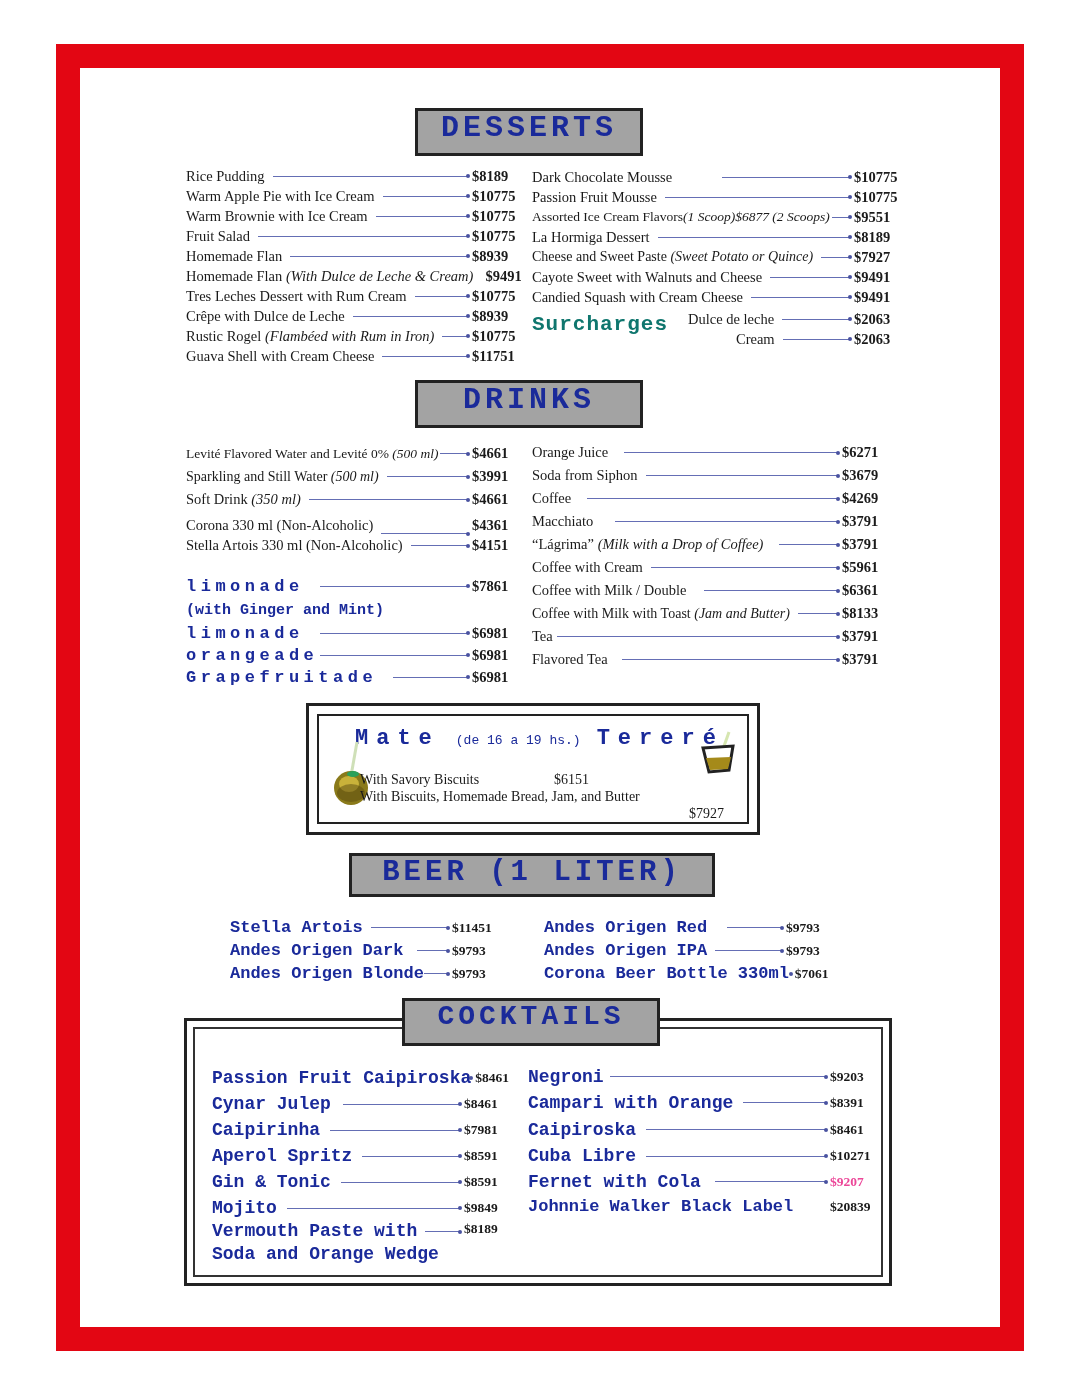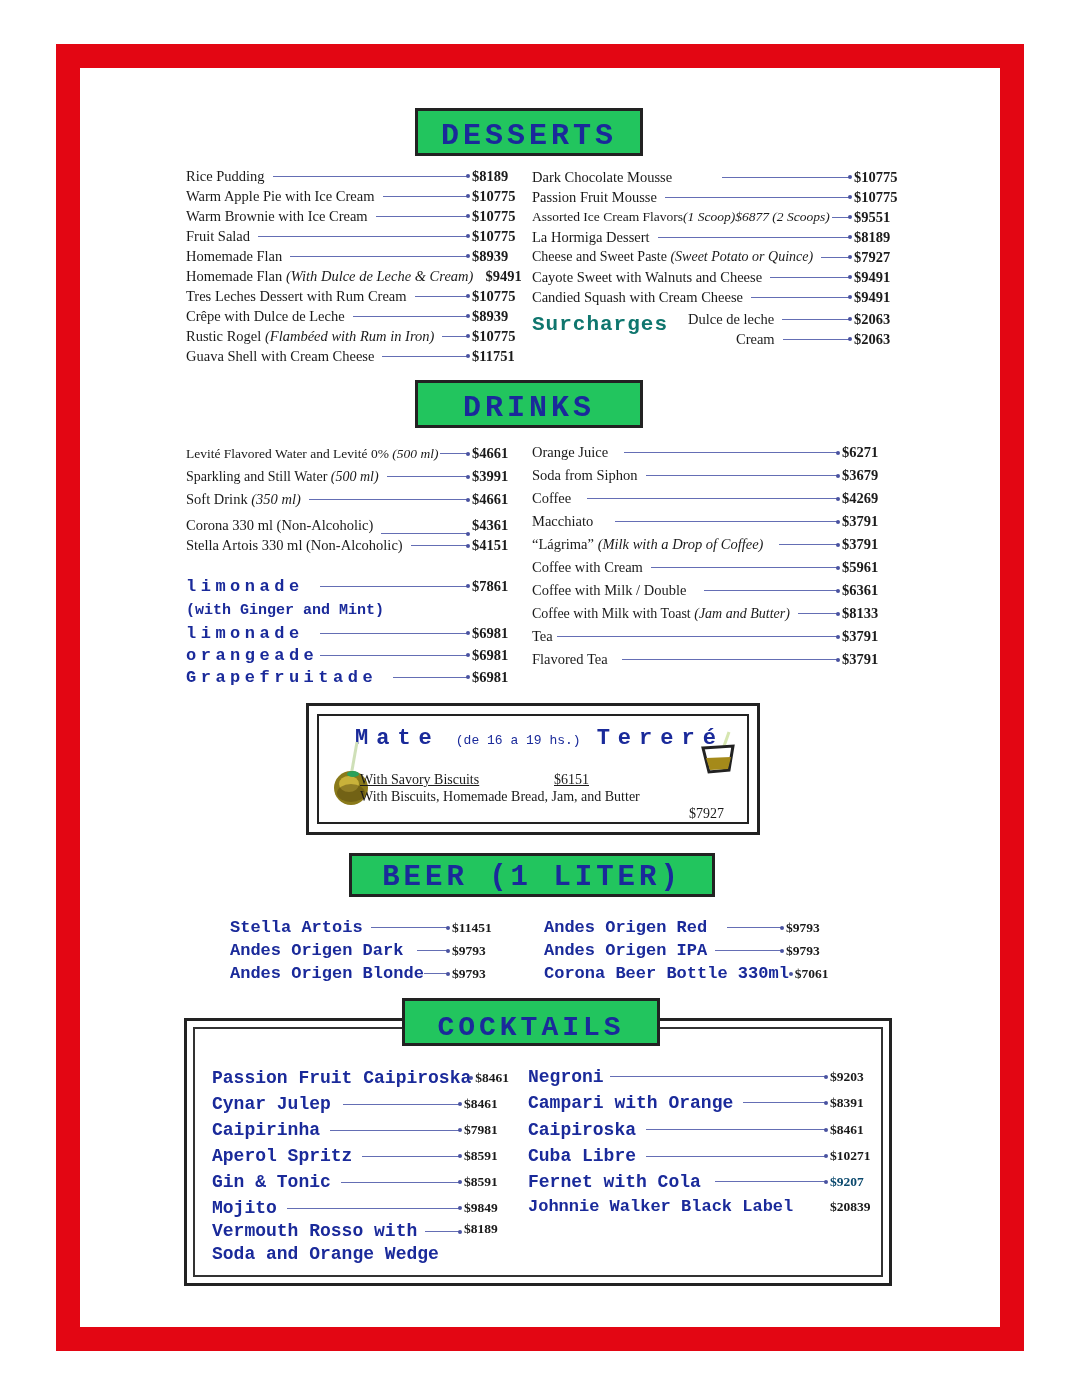--- a/index.html
+++ b/index.html
@@ -5,22 +5,22 @@
   * { box-sizing: border-box; margin: 0; padding: 0; }
   html, body { width: 1080px; height: 1395px; background: #ffffff; overflow: hidden; }
   body { position: relative; font-family: "Liberation Serif", "DejaVu Serif", serif; color: #1a1a1a; }
 
   .frame {
     position: absolute; left: 56px; top: 44px; width: 968px; height: 1307px;
     border: 24px solid #e30613; background: #fff;
   }
 
   .section-title {
-    position: absolute; border: 3px solid #222; background: #22c55e;
-    display: flex; align-items: flex-end; justify-content: center;
+    position: absolute; border: 3px solid #222; background: #a3a3a3;
+    display: flex; align-items: flex-start; justify-content: center;
     font-family: "Liberation Mono", "DejaVu Sans Mono", monospace;
     color: #1a2a9a; font-weight: bold; letter-spacing: 4px; font-size: 30px;
   }
 
   .col { position: absolute; }
   .row {
     position: relative; display: flex; align-items: center;
     font-size: 14.5px; height: 20px; white-space: nowrap;
   }
   .row .name { flex: 0 0 auto; }
@@ -294,21 +294,21 @@
       <ellipse cx="18" cy="46" rx="10" ry="8" fill="#c9b23a"></ellipse>
       <ellipse cx="22" cy="36" rx="6" ry="3" fill="#2aa05a"></ellipse>
       <ellipse cx="20" cy="55" rx="14" ry="9" fill="#5a4a10" opacity=".5"></ellipse>
     </svg>
     <svg style="position:absolute; right:8px; top:14px;" width="40" height="46" viewBox="0 0 40 46">
       <line x1="30" y1="2" x2="18" y2="36" stroke="#d6e6b0" stroke-width="3"></line>
       <path d="M4 18 L34 16 L30 40 L10 42 Z" fill="#fff" stroke="#222" stroke-width="3"></path>
       <path d="M7 28 L32 27 L29 39 L11 40 Z" fill="#a58a1a"></path>
     </svg>
     <div style="position:absolute; left:41px; top:55px; font-size:14px; line-height:17px;">
-      <div style="display:flex; gap:0;text-decoration:underline;">
+      <div style="display:flex; gap:0;">
         <span style="width:194px;">With Savory Biscuits</span>
         <span>$6151</span>
       </div>
       <div>
         <span>With Biscuits, Homemade Bread, Jam, and Butter</span>
       </div>
       <div style="text-align:right; width:364px;">
         <span>$7927</span>
       </div>
     </div>
@@ -387,21 +387,21 @@
       <span class="name">Gin &amp; Tonic</span>
       <span class="leader" style="margin-left:10px"></span>
       <span class="price" style="color:#1a1a1a; font-family:'Liberation Serif',serif;">$8591</span>
     </div>
   <div class="row cocktail-row typed">
       <span class="name">Mojito</span>
       <span class="leader" style="margin-left:10px"></span>
       <span class="price" style="color:#1a1a1a; font-family:'Liberation Serif',serif;">$9849</span>
     </div>
   <div class="row cocktail-row typed" style="height:22px; align-items:flex-start;">
-      <span class="name">Vermouth Rosso with</span>
+      <span class="name">Vermouth Paste with</span>
       <span class="leader" style="margin-top:10px; margin-left:8px"></span>
       <span class="price" style="color:#1a1a1a; font-family:'Liberation Serif',serif;">$8189</span>
     </div>
   <div class="row cocktail-row typed" style="height:22px;">
       <span class="name">Soda and Orange Wedge</span>
     </div>
 </div>
 
 <div class="col" style="left:528px; top:1064px; width:344px;">
   <div class="row cocktail-row typed" style="height:25px;">
@@ -420,20 +420,20 @@
       <span class="price" style="color:#1a1a1a; font-family:'Liberation Serif',serif;">$8461</span>
     </div>
   <div class="row cocktail-row typed" style="height:26px;">
       <span class="name">Cuba Libre</span>
       <span class="leader" style="margin-left:10px"></span>
       <span class="price" style="color:#1a1a1a; font-family:'Liberation Serif',serif;">$10271</span>
     </div>
   <div class="row cocktail-row typed" style="height:25px;">
       <span class="name">Fernet with Cola</span>
       <span class="leader" style="margin-left:14px"></span>
-      <span class="price" style="color:#0c4a6e; font-family:'Liberation Serif',serif;">$9207</span>
+      <span class="price" style="color:#ec4899; font-family:'Liberation Serif',serif;">$9207</span>
     </div>
   <div class="row cocktail-row typed" style="height:25px; font-size:17px;">
       <span class="name">Johnnie Walker Black Label</span>
       <span class="leader none"></span>
       <span class="price" style="color:#1a1a1a; font-family:'Liberation Serif',serif;">$20839</span>
     </div>
 </div>
 
 </body></html>

